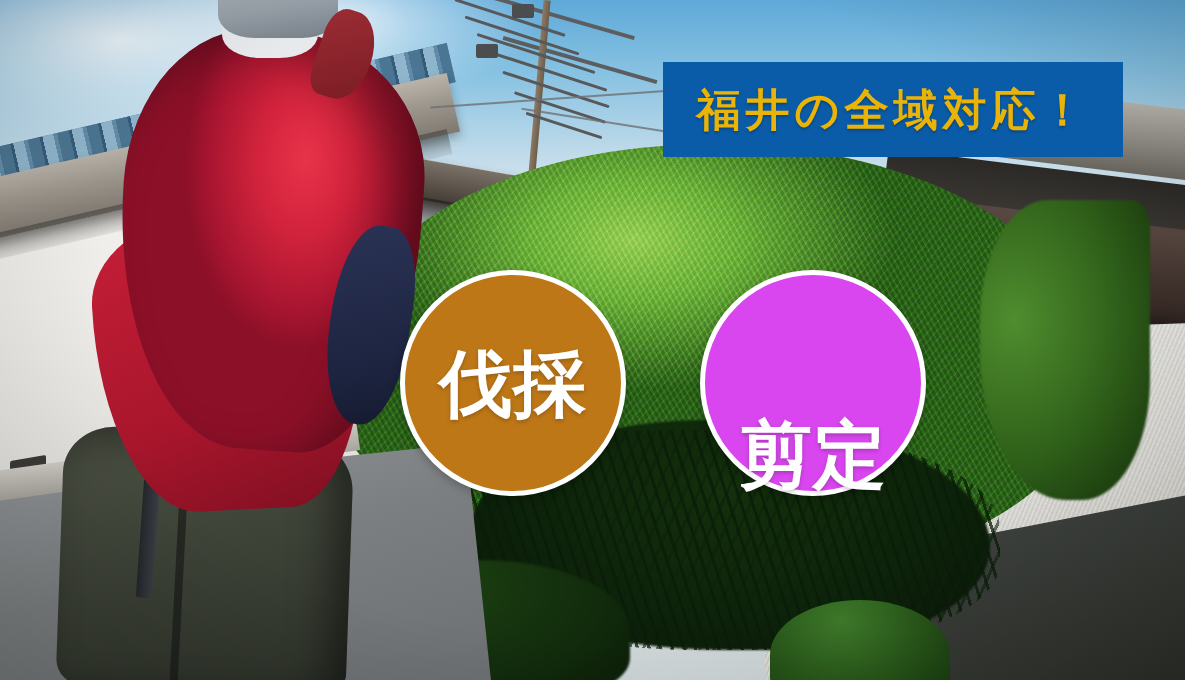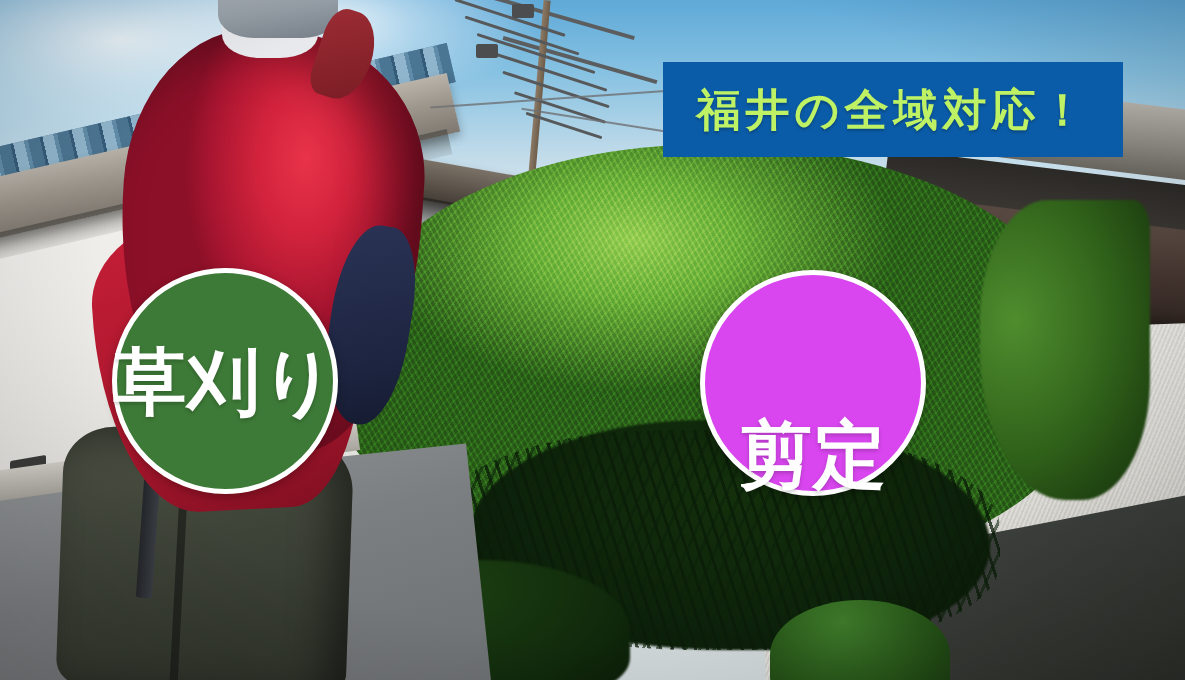--- a/index.html
+++ b/index.html
@@ -363,26 +363,26 @@
     <div class="worker-shirt"></div>
     <div class="worker-sleeve"></div>
     <div class="worker-neck"></div>
     <div class="worker-cap"></div>
     <div class="worker-cap-brim"></div>
 
     <div class="vignette"></div>
   </div>
 
   <div class="banner" id="coverage-banner" style="background: rgb(11, 92, 168);">
-    <span class="banner-text" style="color: #bef264; text-align: right;">福井の全域対応！</span>
+    <span class="banner-text" style="color: #eab308; text-align: right;">福井の全域対応！</span>
   </div>
 
-  <div class="circle" id="circle-1" style="background: rgb(61, 122, 55); border-color: rgb(255, 255, 255);">
-    <span class="circle-label">草刈り</span>
+
+  <div class="circle" id="circle-2" style="background: rgb(190, 119, 23); border-color: rgb(255, 255, 255);">
+    <span class="circle-label">伐採</span>
   </div>
-
 
   <div class="circle" id="circle-3" style="background: #d946ef; border-color: rgb(255, 255, 255); align-items: flex-end;">
     <span class="circle-label">剪定</span>
   </div>
 
 
 </div>
 
 </body></html>

